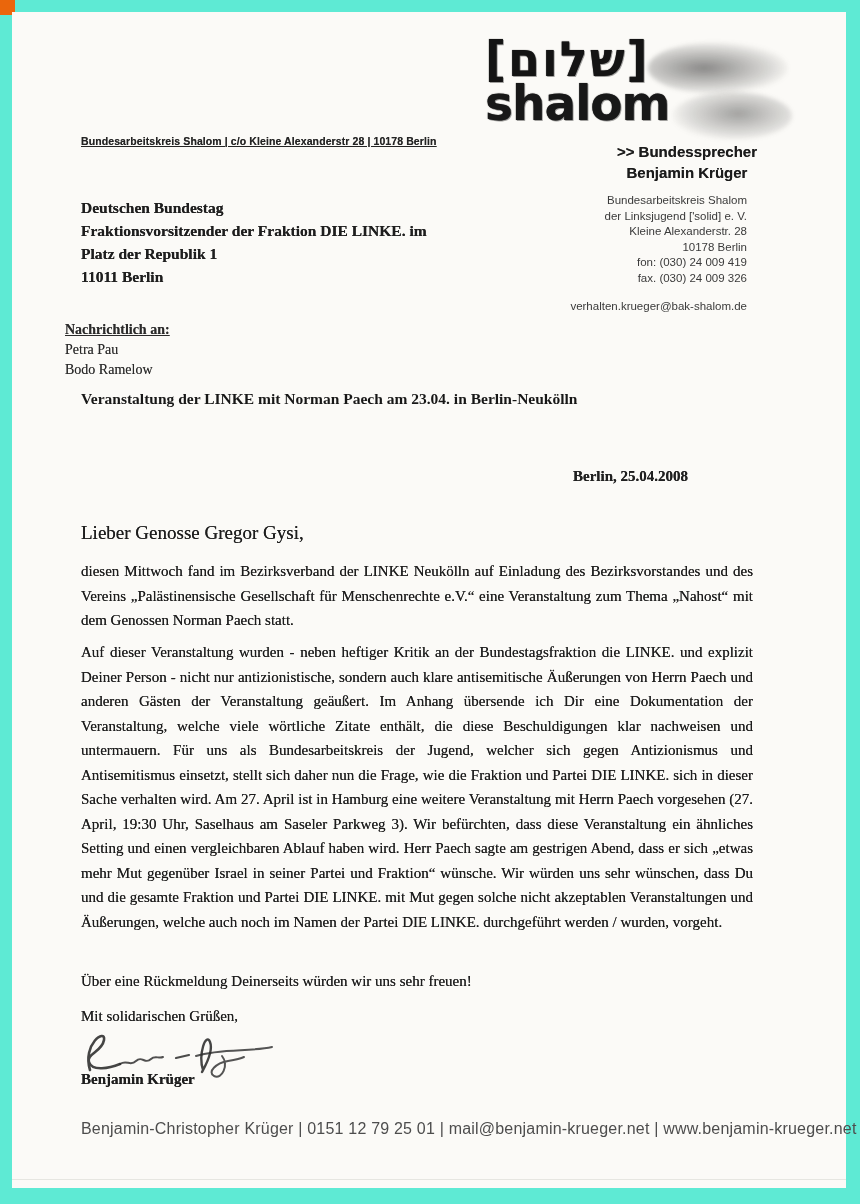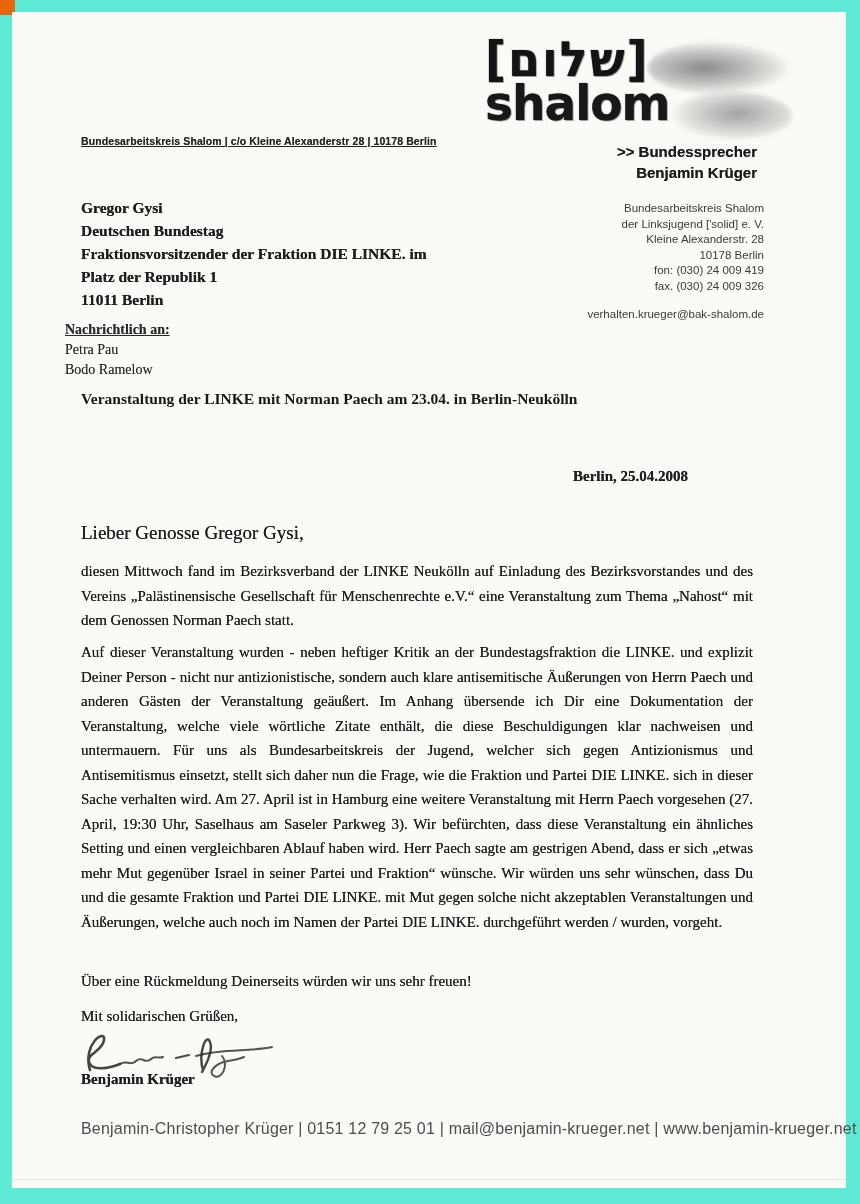--- a/index.html
+++ b/index.html
@@ -46,21 +46,21 @@
   .smudge{
     border-radius:50%;
     filter:blur(2px);
   }
   .smudge.s1{left:648px;top:42px;width:140px;height:52px;
     background:radial-gradient(ellipse at 40% 50%, rgba(45,45,45,.55), rgba(60,60,60,.18) 55%, transparent 75%);}
   .smudge.s2{left:672px;top:92px;width:120px;height:48px;
     background:radial-gradient(ellipse at 55% 45%, rgba(55,55,55,.45), rgba(70,70,70,.15) 55%, transparent 75%);}
 
   .speaker-block{
-    right:103px;top:141px;text-align:right;
+    right:103px;top:141px;text-align:center;
     font-family:"Liberation Sans", sans-serif;
     font-weight:bold;font-size:15px;line-height:21px;color:#1b1b1b;
     text-shadow:0 0 .4px rgba(25,25,25,.7);
   }
 
   .sender-line{
     left:81px;top:135px;
     font-family:"Liberation Sans", sans-serif;
     font-weight:bold;font-size:10.5px;color:#242424;
     text-decoration:underline;letter-spacing:.1px;
@@ -74,23 +74,23 @@
 
   .cc-block{
     left:65px;top:320px;
     font-family:Liberation Serif, serif;
     font-size:14px;line-height:20px;color:#2a2a2a;
     text-shadow:0 0 .4px rgba(30,30,30,.55);
   }
   .cc-label{text-decoration:underline;font-weight:bold;}
 
   .contact-block{
-    right:96px;top:193px;text-align:right;
+    right:113px;top:193px;text-align:right;
     font-family:"Liberation Sans", sans-serif;
-    font-size:11.5px;line-height:15.5px;color:#3a3a3a;margin-top:8px;
+    font-size:11.5px;line-height:15.5px;color:#3a3a3a;
   }
   .contact-email{margin-top:13px;}
 
   .subject{
     left:81px;top:390px;width:680px;
     font-size:15.5px;font-weight:700;color:#171717;
   }
 
   .dateline{
     left:573px;top:468px;
@@ -132,21 +132,20 @@
   <div class="abs smudge s2"></div>
 
   <div class="abs speaker-block">
     <div>&gt;&gt; Bundessprecher</div>
     <div>Benjamin Krüger</div>
   </div>
 
   <div class="abs sender-line">Bundesarbeitskreis Shalom | c/o Kleine Alexanderstr 28 | 10178 Berlin</div>
 
   <div class="abs recipient ink">
-    <div>Gregor Gysi</div>
     <div>Deutschen Bundestag</div>
     <div>Fraktionsvorsitzender der Fraktion DIE LINKE. im</div>
     <div>Platz der Republik 1</div>
     <div>11011 Berlin</div>
   </div>
 
   <div class="abs cc-block">
     <div class="cc-label">Nachrichtlich an:</div>
     <div>Petra Pau</div>
     <div>Bodo Ramelow</div>

